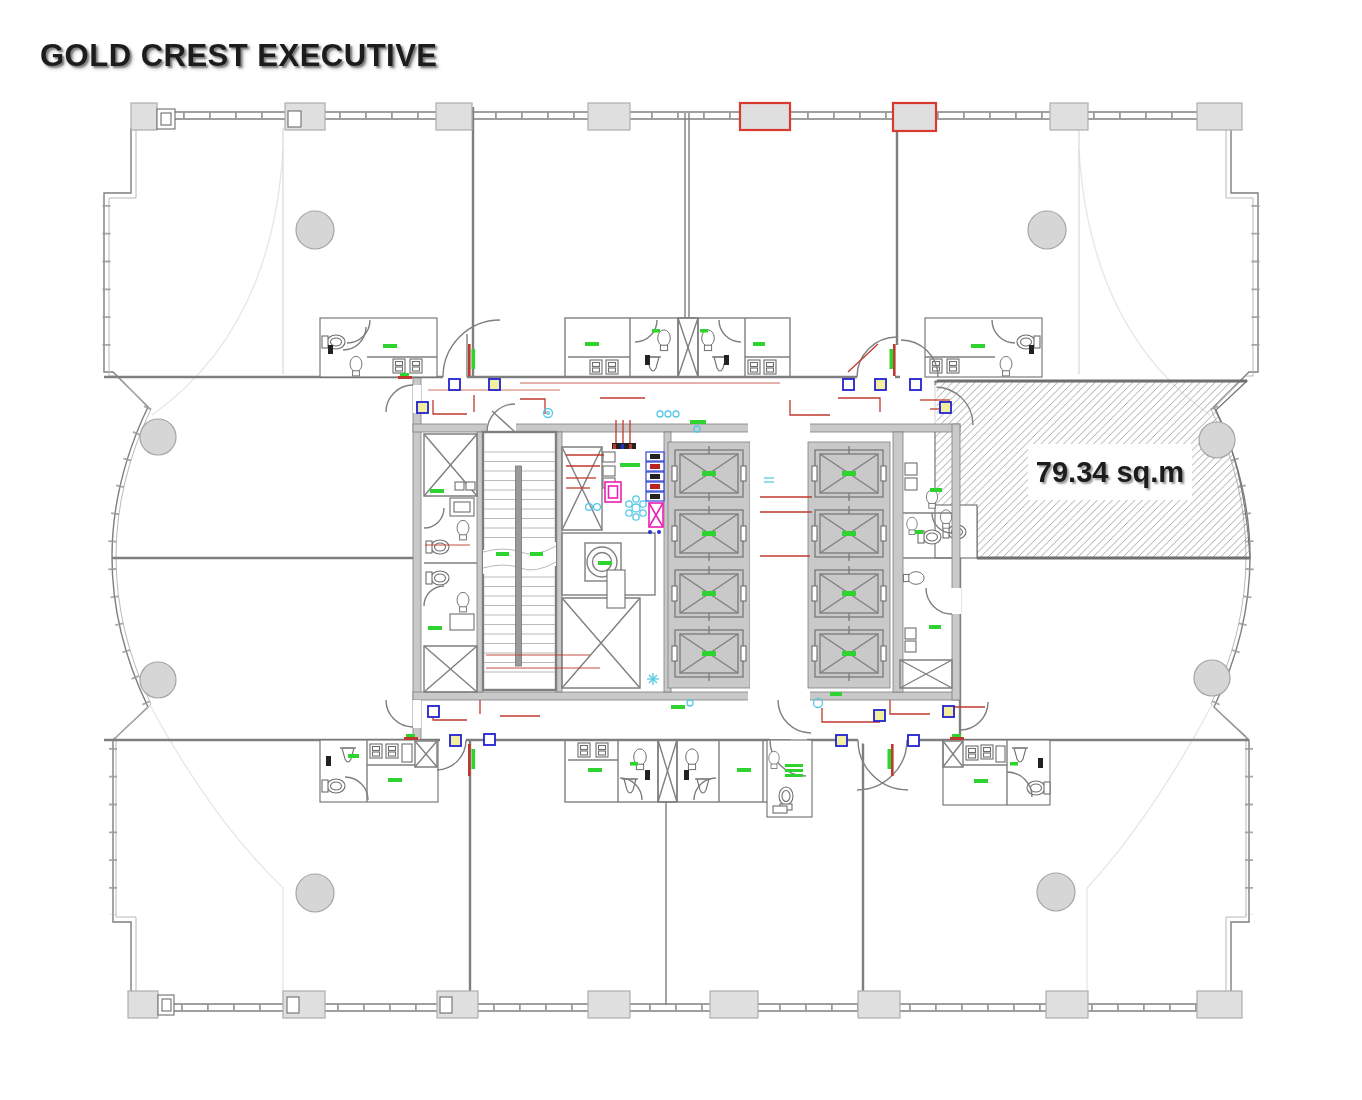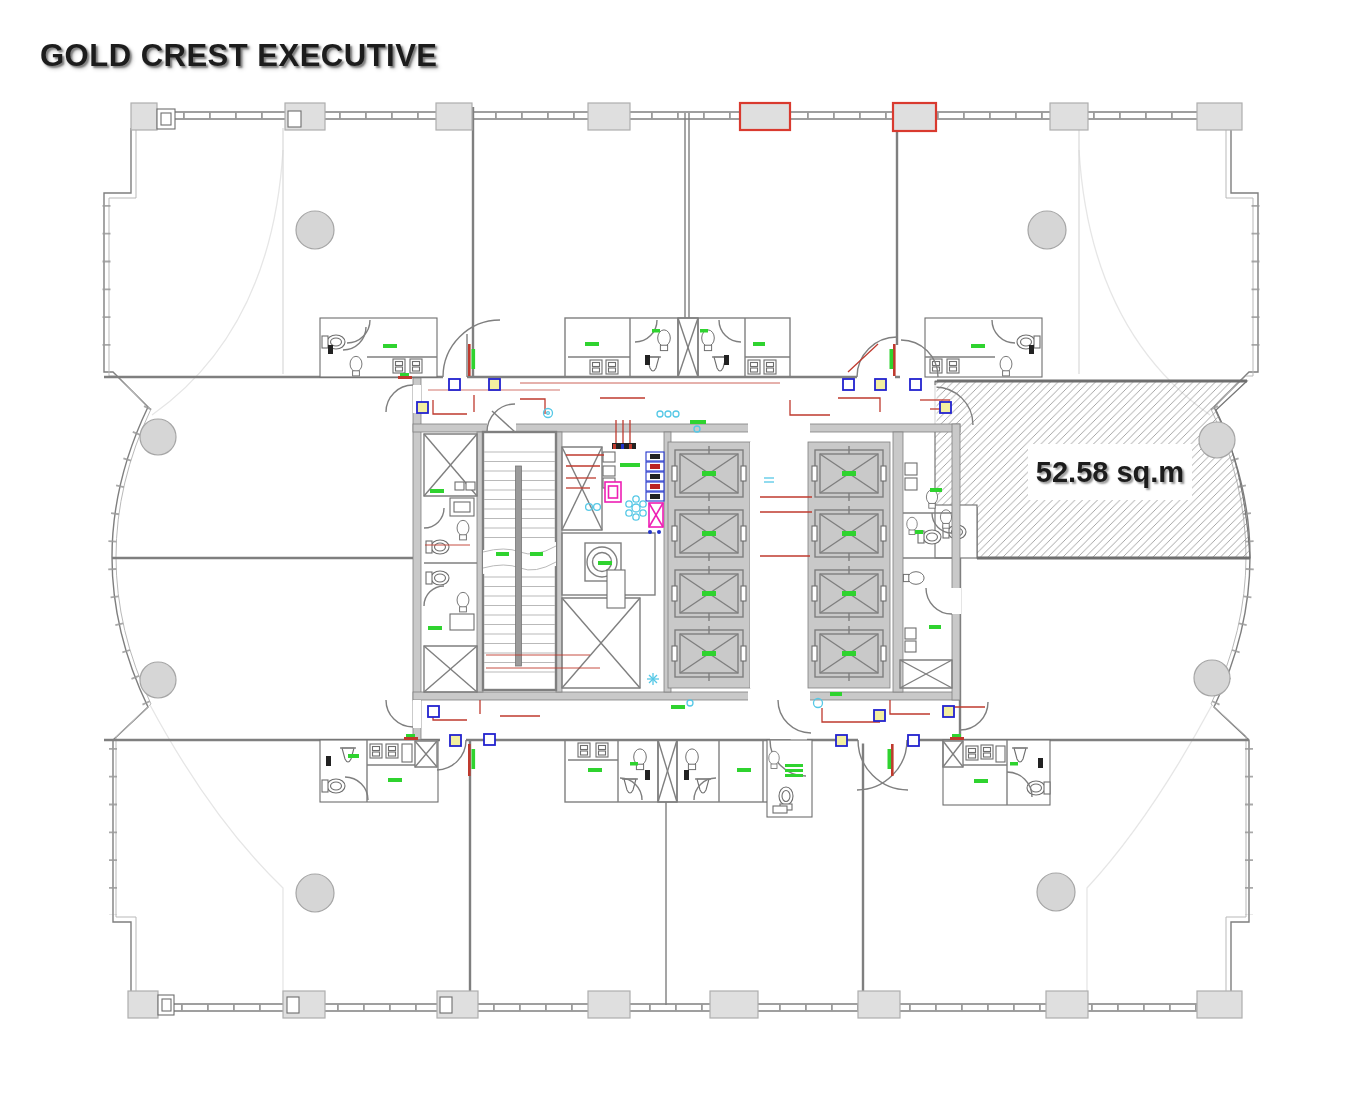--- a/index.html
+++ b/index.html
@@ -588,14 +588,14 @@
       <rect x="842" y="531" width="14" height="5" class="grn"></rect>
       <rect x="842" y="591" width="14" height="5" class="grn"></rect>
       <rect x="842" y="651" width="14" height="5" class="grn"></rect>
       <rect x="652" y="329" width="8" height="3.5" class="grn"></rect>
       <rect x="700" y="329" width="8" height="3.5" class="grn"></rect>
       <rect x="630" y="762" width="8" height="3.5" class="grn"></rect>
       <rect x="1010" y="762" width="8" height="3.5" class="grn"></rect>
     </g>
   </svg>
 
-  <div class="area-label">52.58 sq.m</div>
+  <div class="area-label">79.34 sq.m</div>
 </div>
 
 </body></html>

